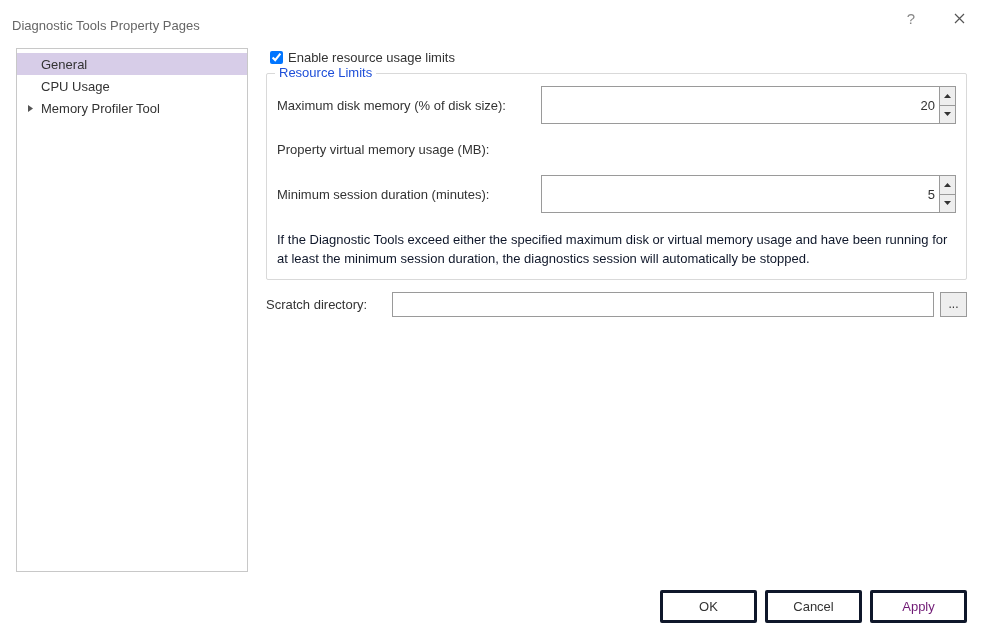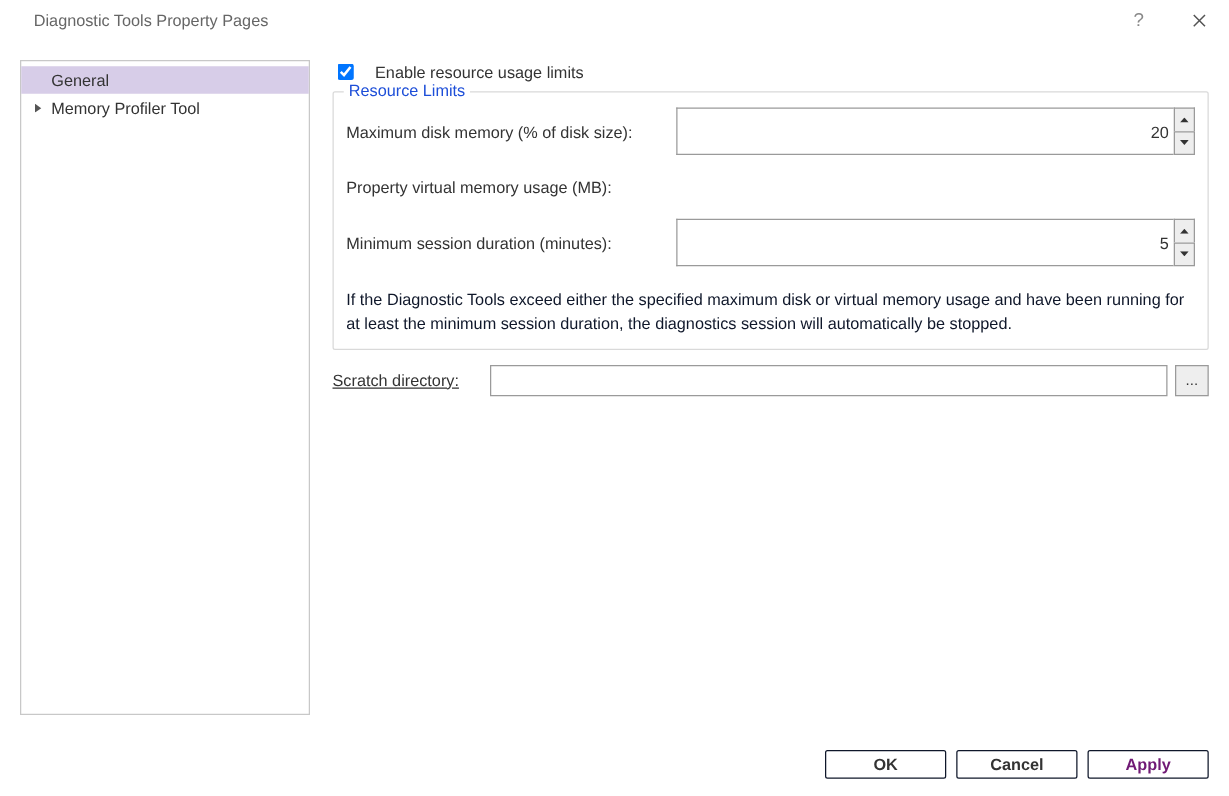--- a/index.html
+++ b/index.html
@@ -1,48 +1,48 @@
 <!DOCTYPE html>
 <html><head>
   <meta charset="utf-8">
   <style>
     * { box-sizing: border-box; font-family: "Segoe UI", Tahoma, sans-serif; font-size: 13px; color: #333; }
     body { margin: 0; background: #fff; width: 983px; height: 637px; overflow: hidden; }
-    .titlebar { height: 34px; display: flex; align-items: center; padding-left: 12px; padding-right: 2px; border-bottom: 1px solid transparent; margin-left: 15px; }
+    .titlebar { height: 34px; display: flex; align-items: flex-end; padding-left: 12px; padding-right: 2px; border-bottom: 1px solid transparent; }
     .titlebar .title { flex: 1; color: #666; font-size: 13px; }
     .titlebar .tbtn { width: 44px; height: 30px; display: flex; align-items: center; justify-content: center; color: #888; }
     .titlebar .tbtn svg { width: 11px; height: 11px; stroke: #555; stroke-width: 1.2; fill: none; }
     .help { font-size: 15px; color: #888; padding-right: 8px; }
     .content { display: flex; padding: 14px 16px 0 16px; gap: 18px; }
     .sidebar { width: 232px; height: 524px; border: 1px solid #c8c8c8; background: #fff; padding-top: 4px; }
     .side-item { height: 22px; display: flex; align-items: center; padding-left: 24px; }
     .side-item.selected { background: #d7cde8; }
     .side-item .expander { width: 10px; margin-left: -14px; margin-right: 4px; display: inline-flex; }
     .side-item .expander svg { width: 7px; height: 7px; fill: #555; }
     .main { flex: 1; }
-    .checkbox-row { display: flex; align-items: center; gap: 14px; margin-bottom: 6px; }
+    .checkbox-row { display: flex; align-items: center; gap: 2px; margin-bottom: 6px; }
     .checkbox-row input { width: 13px; height: 13px; }
     .group { border: 1px solid #d9d9d9; border-radius: 2px; padding: 12px 10px 10px 10px; position: relative; margin-bottom: 12px; }
     .group .legend { position: absolute; top: -9px; left: 8px; background: #fff; padding: 0 4px; color: #1d4ed8; }
     .field-row { display: flex; align-items: center; gap: 6px; margin-bottom: 18px; }
     .field-row:last-of-type { margin-bottom: 10px; }
     .field-label { width: 258px; }
     .spin { flex: 1; display: flex; }
     .spin input { flex: 1; height: 38px; border: 1px solid #9a9a9a; border-right: none; padding: 0 4px; text-align: right; font-size: 13px; }
     .spin .btns { width: 17px; display: flex; flex-direction: column; }
     .spin .btns .sb { flex: 1; border: 1px solid #9a9a9a; background: #eee; display: flex; align-items: center; justify-content: center; }
     .spin .btns .sb:first-child { border-bottom: none; }
     .spin .btns .sb svg { width: 7px; height: 4px; fill: #333; }
     .desc { color: #0f172a; line-height: 1.45; }
     .scratch-row { display: flex; align-items: center; gap: 6px; }
-    .scratch-row .lbl { width: 120px; text-decoration: underline; }
+    .scratch-row .lbl { width: 120px; }
     .scratch-row input { flex: 1; height: 25px; border: 1px solid #9a9a9a; padding: 0 4px; }
     .browse { width: 27px; height: 25px; border: 1px solid #9a9a9a; background: #eee; display: flex; align-items: center; justify-content: center; font-size: 12px; }
     .footer { position: absolute; bottom: 14px; right: 16px; display: flex; gap: 8px; }
-    .footer button { width: 97px; height: 23px; border: 1px solid #0f172a; background: #fff; border-radius: 2px; font-weight: bold; }
+    .footer button { width: 97px; height: 33px; border: 3px solid #0f172a; background: #fff; border-radius: 2px; }
     .footer button.disabled { color: #701a75; }
   </style>
 </head>
 <body>
 
 <div class="titlebar">
   <div class="title">Diagnostic Tools Property Pages</div>
   <div class="tbtn">
       <span class="help">?</span>
     </div>
@@ -50,20 +50,23 @@
     <svg>
         <path d="M1 1 L10 10 M10 1 L1 10"></path>
       </svg>
   </div>
 </div>
 
 <div class="content">
   <div class="sidebar">
     <div class="side-item selected">
       <span>General</span>
+    </div>
+    <div class="side-item">
+      <span>CPU Usage</span>
     </div>
     <div class="side-item">
       <span class="expander">
           <svg viewBox="0 0 7 7">
             <path d="M1 0 L6 3.5 L1 7 Z"></path>
           </svg>
         </span>
       <span>Memory Profiler Tool</span>
     </div>
   </div>

